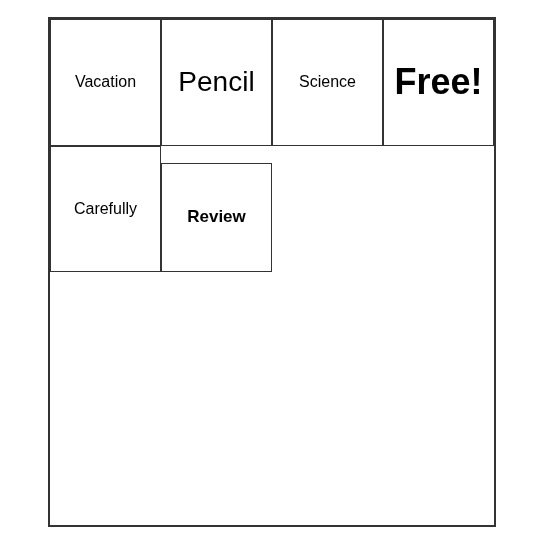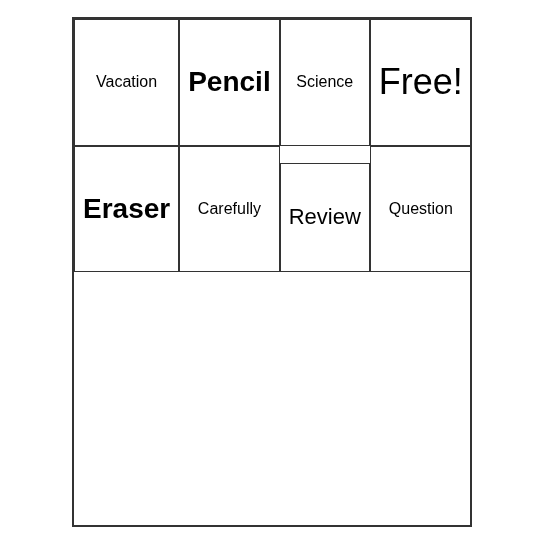--- a/index.html
+++ b/index.html
@@ -12,60 +12,58 @@
       width: 544px;
       height: 544px;
       background: #ffffff;
       display: flex;
       align-items: center;
       justify-content: center;
       font-family: Arial, sans-serif;
     }
 
     .bingo-card {
-      width: 400px;
+      width: 448px;
       height: 510px;
       border: 2px solid #333;
       display: grid;
       grid-template-columns: repeat(4, 1fr);
       grid-template-rows: repeat(4, 1fr);
     }
 
     .bingo-cell {
       border: 1px solid #333;
       display: flex;
       align-items: center;
       justify-content: center;
       text-align: center;
       padding: 8px;
       font-size: 16px;
       color: #000;
     }
 
     .bingo-cell.large {
       font-size: 28px;
-      font-weight: bold;
+      font-weight: normal;
     }
 
     .bingo-cell.xlarge {
       font-size: 36px;
-      font-weight: normal;
+      font-weight: bold;
     }
 
     .bingo-cell.medium-large {
-      font-size: 22px;
-      font-weight: normal;
+      font-size: 17px;
+      font-weight: bold;
       margin-top: 17px;
     }
   </style>
 </head>
 <body>
 
 <div class="bingo-card">
 <div class="bingo-cell">Vacation</div>
     <div class="bingo-cell large">Pencil</div>
     <div class="bingo-cell">Science</div>
     <div class="bingo-cell xlarge">Free!</div>
-    <div class="bingo-cell large">Eraser</div>
     <div class="bingo-cell">Carefully</div>
     <div class="bingo-cell medium-large">Review</div>
-    <div class="bingo-cell">Question</div>
   </div>
 
 </body></html>

